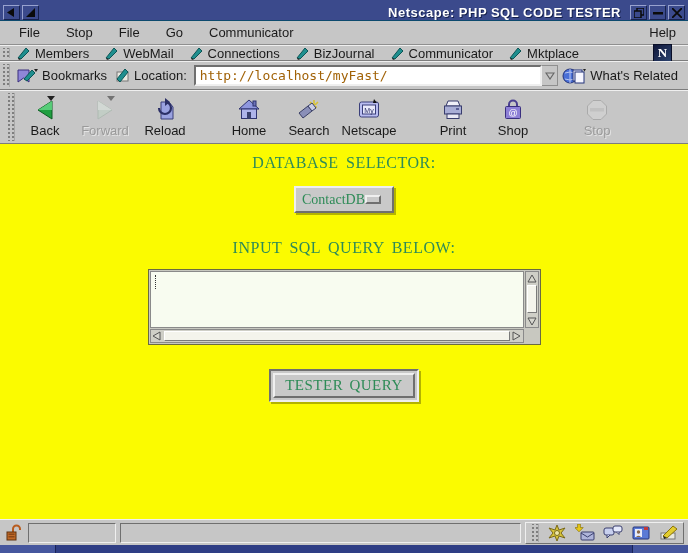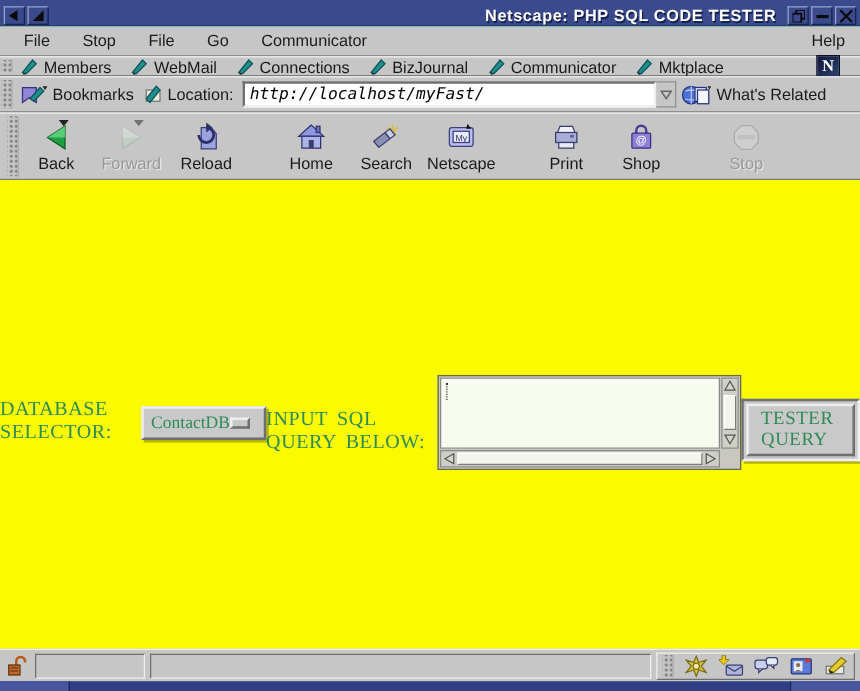--- a/index.html
+++ b/index.html
@@ -29,41 +29,41 @@
           background-size:4px 4px; background-position:1px 2px; cursor:pointer; }
 
   
   .personal { height:16px; padding-right:16px; }
   .ptb-item { display:flex; align-items:center; gap:4px; padding:2px 5px; margin-right:6px; cursor:pointer; white-space:nowrap; }
   .throbber { margin-left:auto; width:19px; height:19px; background:linear-gradient(135deg,#10173a,#2c4470);
               border:1px solid #0a0f28; color:#fff; display:flex; align-items:center; justify-content:center;
               font-family:"Liberation Serif", serif; font-weight:bold; font-size:13px; cursor:pointer; }
 
   
-  .locbar { height:29px; padding-right:23px; }
+  .locbar { height:29px; padding-right:6px; }
   .chip { display:flex; align-items:center; gap:4px; padding:2px 4px; cursor:pointer; white-space:nowrap; }
   .url-input { flex:1 1 auto; height:21px; margin:0 0 0 3px; border:2px solid; border-color:#6f6f6f #efefef #efefef #6f6f6f;
-               background:#ffffff; font-family:"DejaVu Sans Mono", monospace; font-size:13px; padding:0 4px; color:#000000;font-style:italic; }
+               background:#ffffff; font-family:"DejaVu Sans Mono", monospace; font-size:13px; padding:0 4px; color:#a16207; }
   .url-drop { width:16px; height:21px; background:#c6c6c6; border:1px solid #8f8f8f; border-left:none;
               display:flex; align-items:center; justify-content:center; cursor:pointer; }
 
   
   .navbar { height:54px; padding-left:5px; }
   .nav-btn { width:56px; height:50px; display:flex; flex-direction:column; align-items:center; justify-content:center;
              gap:1px; cursor:pointer; position:relative; margin-right:4px; }
   .nav-btn .icon { height:26px; display:flex; align-items:flex-end; justify-content:center; position:relative; }
   .nav-btn .nav-label { font-size:13px; }
   .nav-btn.disabled .nav-label { color:#9a9a9a; text-shadow:1px 1px 0 #e4e4e4; }
   .nav-btn.disabled .icon { opacity:0.5; filter:saturate(0.4); }
   .nav-btn.group-gap { margin-right:28px; }
   .drop-tick { position:absolute; top:0; right:2px; width:0; height:0;
                border-left:4px solid transparent; border-right:4px solid transparent; border-top:5px solid #222; }
 
   
-  .content { flex:1 1 auto; background:#fbfb00; display:flex; align-items:center; overflow:hidden; }
+  .content { flex:1 1 auto; background:#fbfb00; display:flex; flex-direction:column; align-items:center; overflow:hidden; }
   .green-heading { font-family:"Liberation Serif", serif; font-size:16px; color:#2e8b57; letter-spacing:0.5px;
                    word-spacing:3px; }
   .h1 { margin-top:10px; }
   .h2 { margin-top:26px; }
 
   .optmenu { margin-top:14px; height:27px; min-width:100px; background:#c9c9c9; border:2px solid;
              border-color:#efefef #6f6f6f #6f6f6f #efefef; display:flex; align-items:center; gap:0;
              padding:0 8px 0 6px; cursor:pointer; box-shadow:2px 2px 0 rgba(90,90,0,0.45); }
   .optmenu .opt-label { font-family:"Liberation Serif", serif; font-size:14px; color:#2e8b57; }
   .opt-indicator { width:16px; height:9px; background:#c9c9c9; border:2px solid; border-color:#efefef #6f6f6f #6f6f6f #efefef; }

